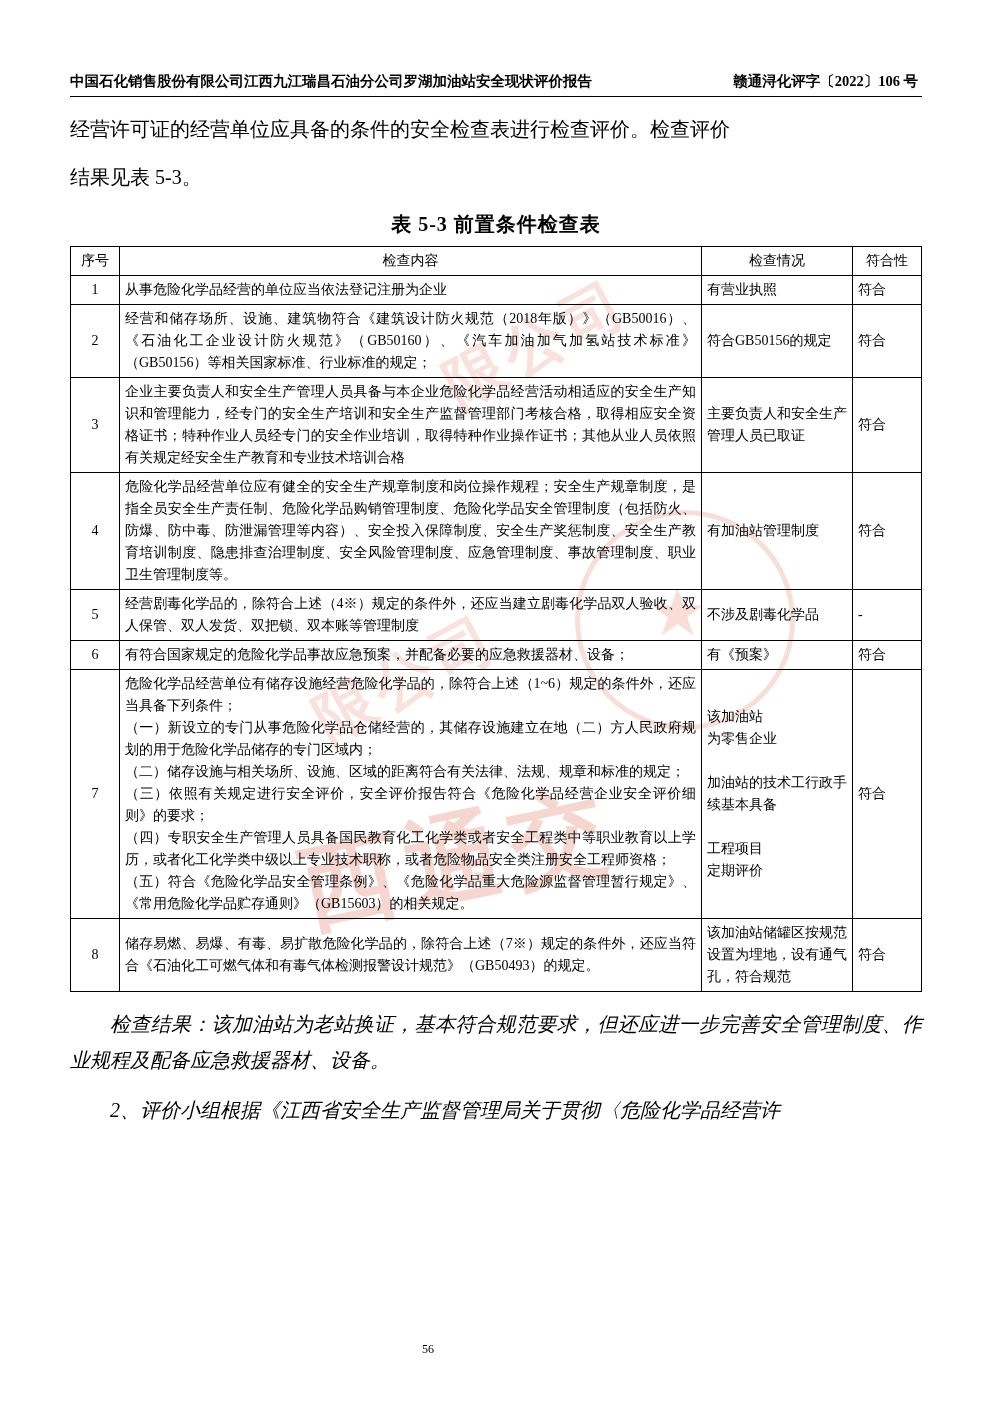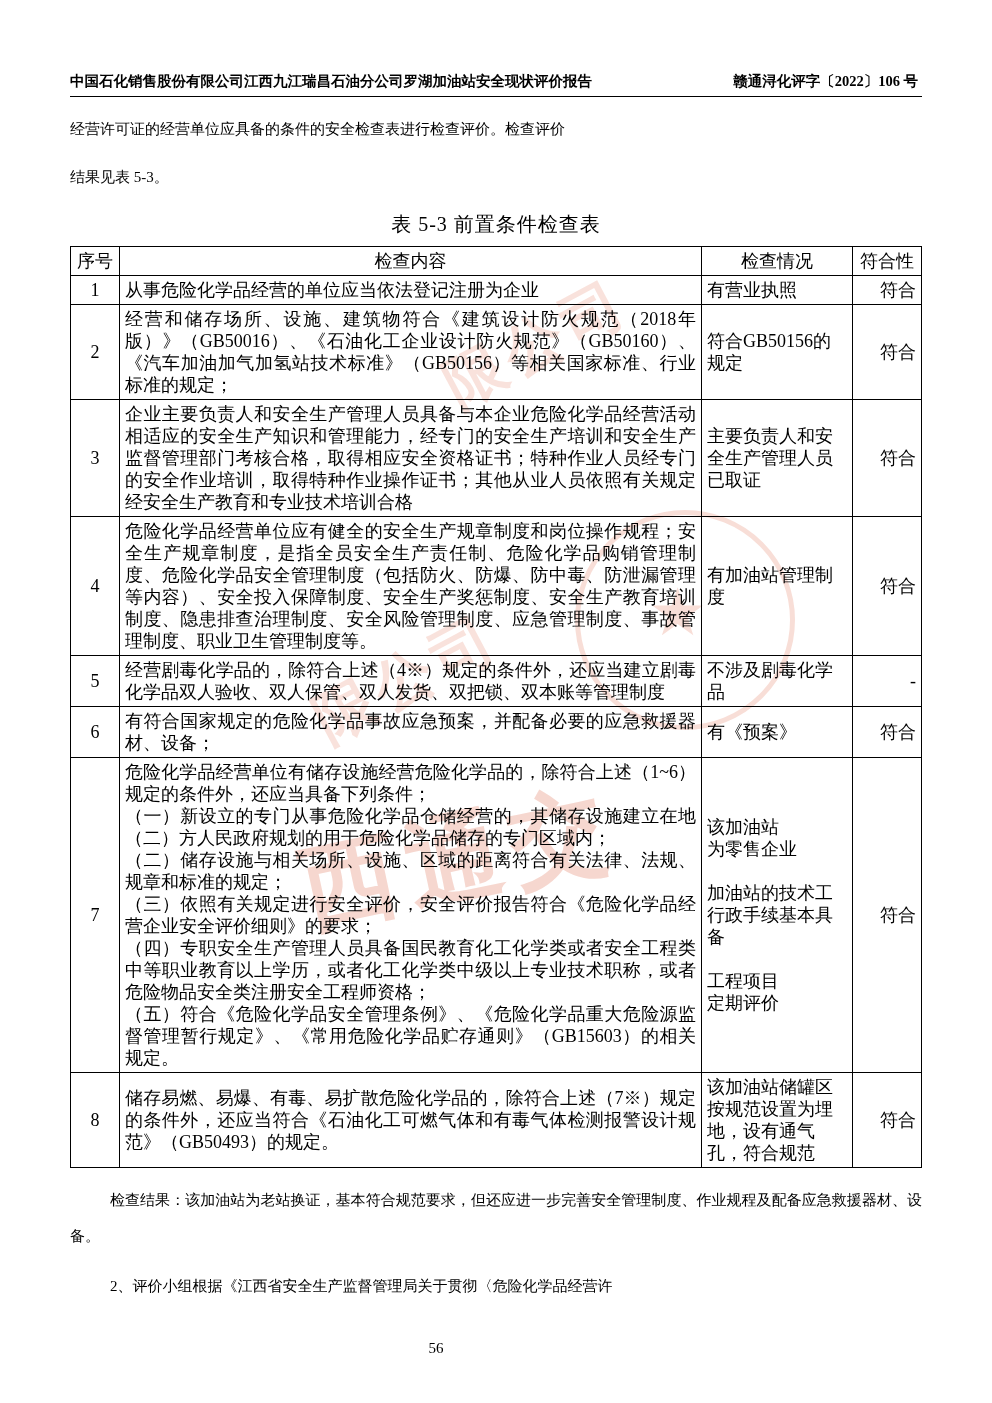--- a/index.html
+++ b/index.html
@@ -81,67 +81,67 @@
     align-items: center;
     font-size: 14.5px;
     font-weight: bold;
     padding-bottom: 5px;
     border-bottom: 1.2px solid #000;
     gap: 25px;
   }
   .header .right { padding-right: 4px; }
   
   .para {
-    font-size: 15px;
+    font-size: 20px;
     line-height: 36px;
     text-align: justify;
     margin: 14px 0 0 0;
   }
-  .para.indent { text-indent: 40px; }
+  .para.indent { text-indent: 40px; font-style: italic; }
   
   .table-title {
     text-align: center;
     font-size: 20px;
-    font-weight: normal;
+    font-weight: bold;
     margin: 16px 0 8px 0;
     letter-spacing: 1px;
   }
   
   table.chk {
     width: 100%;
     border-collapse: collapse;
     table-layout: fixed;
-    font-size: 18px;
+    font-size: 14px;
     line-height: 22px;
     padding-left: 44px;
   }
   table.chk td, table.chk th {
     border: 1px solid #000;
     padding: 3px 5px;
     vertical-align: middle;
     font-weight: normal;
   }
   table.chk thead td {
     text-align: center;
     font-weight: normal;
   }
   .c-no   { width: 38px;  text-align: center; }
   .c-cond { }
   .c-stat { width: 140px; text-align: left; }
-  .c-conf { width: 58px;  text-align: right; }
+  .c-conf { width: 58px;  text-align: left; }
   td.body-cell { text-align: justify; vertical-align: top; padding-top: 5px; }
   td.mid { vertical-align: middle; }
   
   .footer {
     position: absolute;
     bottom: 46px;
-    left: 16px;
+    left: 8px;
     width: 840px;
     text-align: center;
-    font-size: 15px;
+    font-size: 12px;
     z-index: 2;
   }
 </style>
 </head>
 <body>
 
 <div class="page">
 
   <div class="watermark">
     <div class="wm-text wm1">限公司</div>

